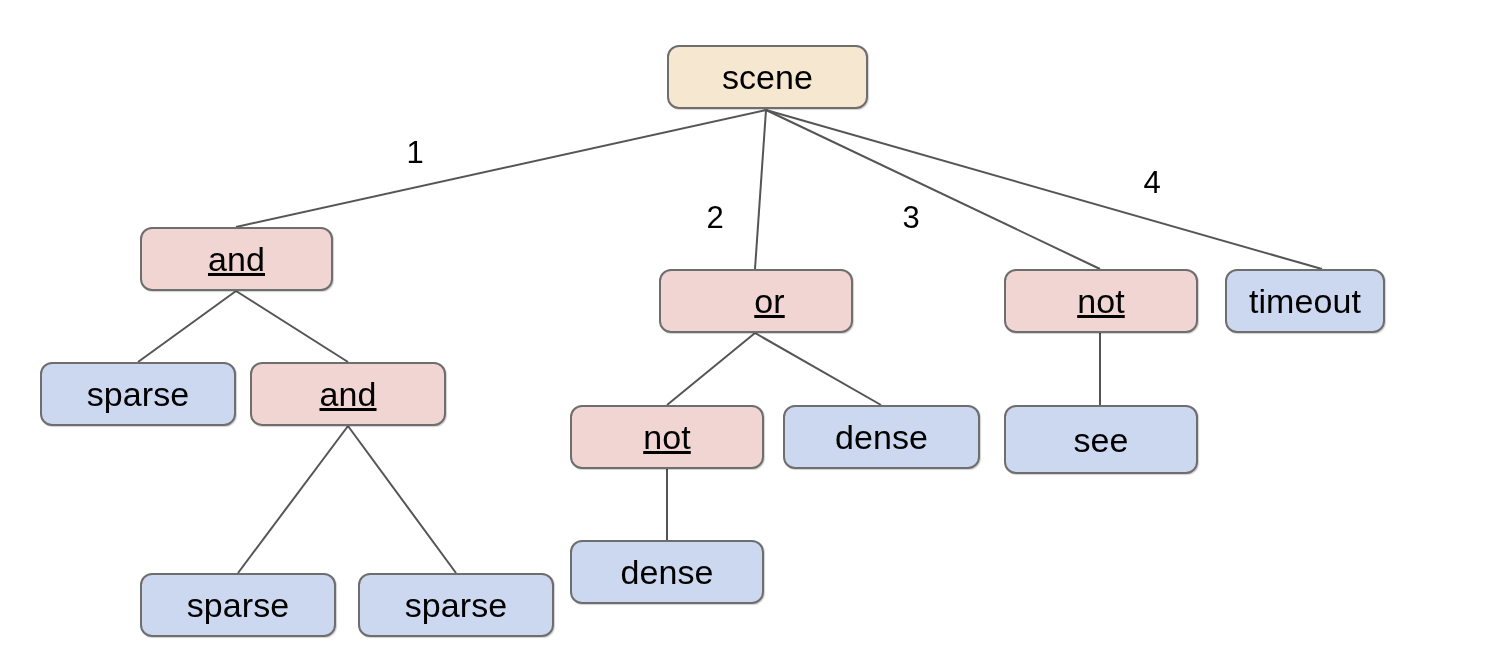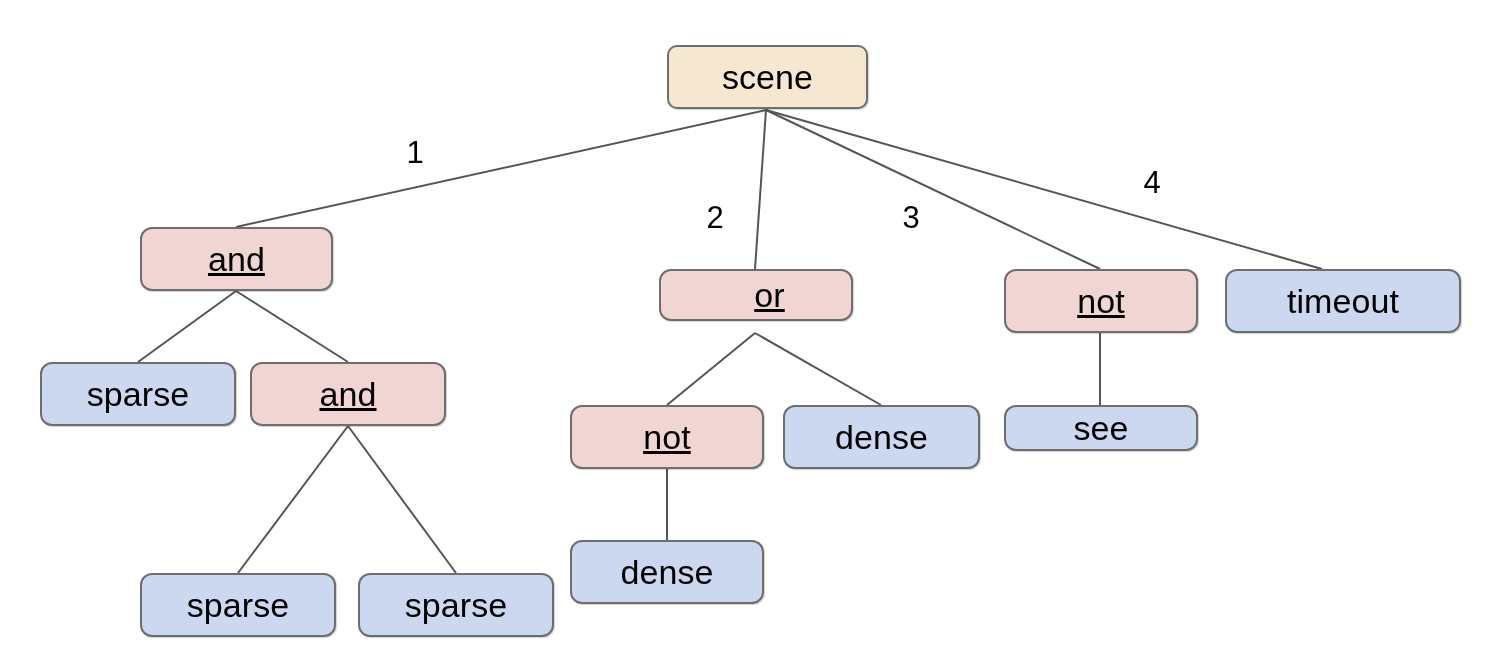--- a/index.html
+++ b/index.html
@@ -64,57 +64,57 @@
       <line x1="236" y1="291" x2="348" y2="362" stroke="#555555" stroke-width="2"></line>
       <line x1="348" y1="426" x2="238" y2="573" stroke="#555555" stroke-width="2"></line>
       <line x1="348" y1="426" x2="456" y2="573" stroke="#555555" stroke-width="2"></line>
       <line x1="755" y1="333" x2="667" y2="405" stroke="#555555" stroke-width="2"></line>
       <line x1="755" y1="333" x2="881" y2="405" stroke="#555555" stroke-width="2"></line>
       <line x1="667" y1="469" x2="667" y2="540" stroke="#555555" stroke-width="2"></line>
       <line x1="1100" y1="333" x2="1100" y2="405" stroke="#555555" stroke-width="2"></line>
     </svg>
 
   <div id="node-layer">
-      <div class="node node-root" style="left: 667px; top: 45px; width: 201px; height: 64px; border-radius: 10px;">
+      <div class="node node-root" style="left: 667px; top: 45px; width: 201px; height: 64px;">
         <span>scene</span>
       </div>
       <div class="node node-op" style="left: 140px; top: 227px; width: 193px; height: 64px;">
         <span>and</span>
       </div>
       <div class="node node-leaf" style="left: 40px; top: 362px; width: 196px; height: 64px;">
         <span>sparse</span>
       </div>
       <div class="node node-op" style="left: 250px; top: 362px; width: 196px; height: 64px;">
         <span>and</span>
       </div>
       <div class="node node-leaf" style="left: 140px; top: 573px; width: 196px; height: 64px;">
         <span>sparse</span>
       </div>
       <div class="node node-leaf" style="left: 358px; top: 573px; width: 196px; height: 64px;">
         <span>sparse</span>
       </div>
-      <div class="node node-op" style="left: 659px; top: 269px; width: 194px; height: 52px; padding-left: 27px;">
+      <div class="node node-op" style="left: 659px; top: 269px; width: 194px; height: 64px; padding-left: 27px;">
         <span>or</span>
       </div>
       <div class="node node-op" style="left: 570px; top: 405px; width: 194px; height: 64px;">
         <span>not</span>
       </div>
       <div class="node node-leaf" style="left: 783px; top: 405px; width: 197px; height: 64px;">
         <span>dense</span>
       </div>
       <div class="node node-leaf" style="left: 570px; top: 540px; width: 194px; height: 64px;">
         <span>dense</span>
       </div>
       <div class="node node-op" style="left: 1004px; top: 269px; width: 194px; height: 64px;">
         <span>not</span>
       </div>
-      <div class="node node-leaf" style="left: 1004px; top: 405px; width: 194px; height: 46px;">
+      <div class="node node-leaf" style="left: 1004px; top: 405px; width: 194px; height: 69px;">
         <span>see</span>
       </div>
-      <div class="node node-leaf" style="left: 1225px; top: 269px; width: 236px; height: 64px;">
+      <div class="node node-leaf" style="left: 1225px; top: 269px; width: 160px; height: 64px;">
         <span>timeout</span>
       </div>
     </div>
   <div id="label-layer">
       <div class="edge-label" style="left: 415px; top: 152px;">1</div>
       <div class="edge-label" style="left: 715px; top: 217px;">2</div>
       <div class="edge-label" style="left: 911px; top: 217px;">3</div>
       <div class="edge-label" style="left: 1152px; top: 182px;">4</div>
     </div>
 

